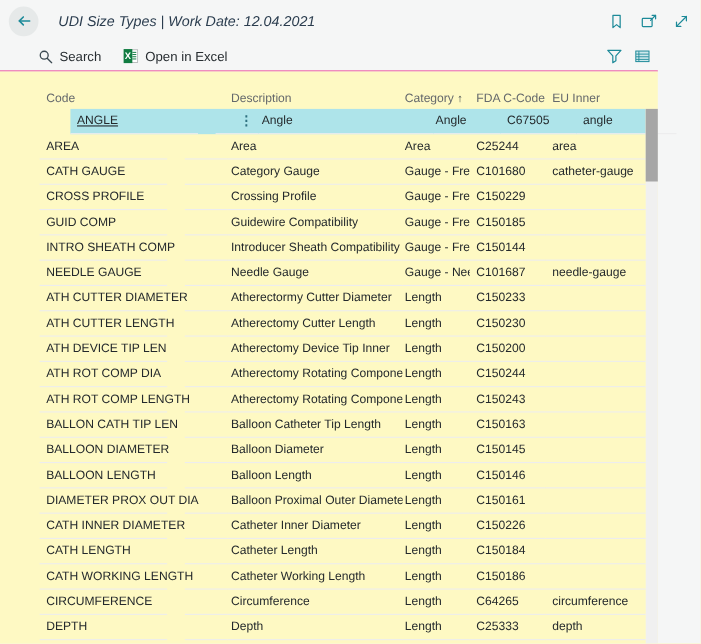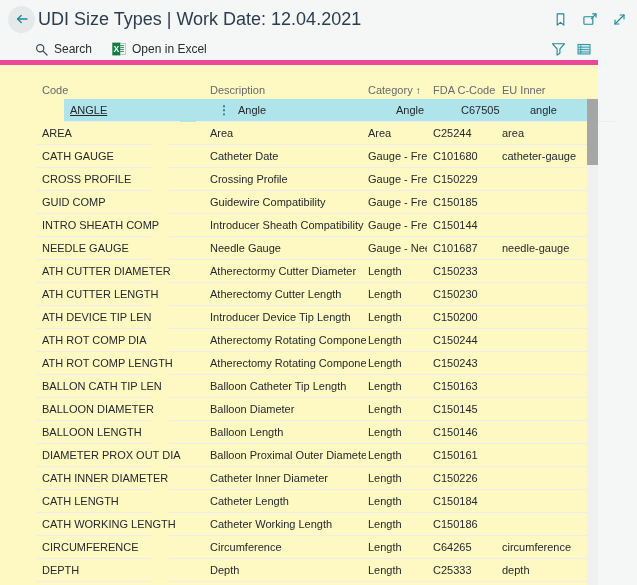--- a/index.html
+++ b/index.html
@@ -14,28 +14,28 @@
     width:637px; height:585px; overflow:hidden; position:relative;
     background:#f5f6f6;
     font-family:"Liberation Sans", sans-serif;
   }
   
   .titlebar { position:absolute; top:0; left:0; width:637px; height:38px;
     display:flex; align-items:center; }
   .back-btn { width:27px; height:27px; border-radius:50%; background:#e6e9e9;
     margin-left:8px; display:flex; align-items:center; justify-content:center;
     color:var(--accent); cursor:pointer; flex:0 0 auto; }
-  .page-title { margin-left:3px; font-size:18px; color:var(--title-col); white-space:nowrap; }
+  .page-title { margin-left:18px; font-size:13px; color:var(--title-col); white-space:nowrap;font-style:italic; }
   .tb-icons { margin-left:auto; margin-right:10px; display:flex; gap:14px; align-items:center;
     color:var(--accent); }
   .tb-icons .icn { cursor:pointer; display:flex; }
   svg { display:block; }
   
   .actionbar { position:absolute; top:38px; left:0; width:598px; height:27px;
-    border-bottom:5px solid #ec4899; display:flex; align-items:center; }
+    border-bottom:1px solid #ec4899; display:flex; align-items:center; }
   .ab-left { display:flex; align-items:center; margin-left:35px; gap:20px; }
   .action-item { display:flex; align-items:center; gap:6px; font-size:12px;
     color:#272d31; cursor:pointer; white-space:nowrap; }
   .ab-right { margin-left:auto; margin-right:7px; display:flex; gap:11px; align-items:center; }
   .ab-right .icn { cursor:pointer; display:flex; color:var(--accent); }
   
   .table-box { position:absolute; top:65px; left:0; width:598px; height:520px; background:#fef9c3; }
   .thead, .trow {
     display:grid;
     grid-template-columns:116px 16px 39px 159px 61px 69px 91px;
@@ -164,21 +164,21 @@
         <div class="cell c-ctrl"></div>
         <div class="cell c-desc">Area</div>
         <div class="cell c-cat">Area</div>
         <div class="cell c-fda">C25244</div>
         <div class="cell c-eu">area</div>
       </div>
       <div class="trow">
         <div class="cell c-code"><span class="code-text">CATH GAUGE</span></div>
         <div class="cell c-gap"></div>
         <div class="cell c-ctrl"></div>
-        <div class="cell c-desc">Catheter Date</div>
+        <div class="cell c-desc">Category Gauge</div>
         <div class="cell c-cat">Gauge - Fren...</div>
         <div class="cell c-fda">C101680</div>
         <div class="cell c-eu">catheter-gauge</div>
       </div>
       <div class="trow">
         <div class="cell c-code"><span class="code-text">CROSS PROFILE</span></div>
         <div class="cell c-gap"></div>
         <div class="cell c-ctrl"></div>
         <div class="cell c-desc">Crossing Profile</div>
         <div class="cell c-cat">Gauge - Fren...</div>
@@ -227,21 +227,21 @@
         <div class="cell c-ctrl"></div>
         <div class="cell c-desc">Atherectomy Cutter Length</div>
         <div class="cell c-cat">Length</div>
         <div class="cell c-fda">C150230</div>
         <div class="cell c-eu"></div>
       </div>
       <div class="trow">
         <div class="cell c-code"><span class="code-text">ATH DEVICE TIP LEN</span></div>
         <div class="cell c-gap"></div>
         <div class="cell c-ctrl"></div>
-        <div class="cell c-desc">Introducer Device Tip Length</div>
+        <div class="cell c-desc">Atherectomy Device Tip Inner</div>
         <div class="cell c-cat">Length</div>
         <div class="cell c-fda">C150200</div>
         <div class="cell c-eu"></div>
       </div>
       <div class="trow">
         <div class="cell c-code"><span class="code-text">ATH ROT COMP DIA</span></div>
         <div class="cell c-gap"></div>
         <div class="cell c-ctrl"></div>
         <div class="cell c-desc">Atherectomy Rotating Component ...</div>
         <div class="cell c-cat">Length</div>

